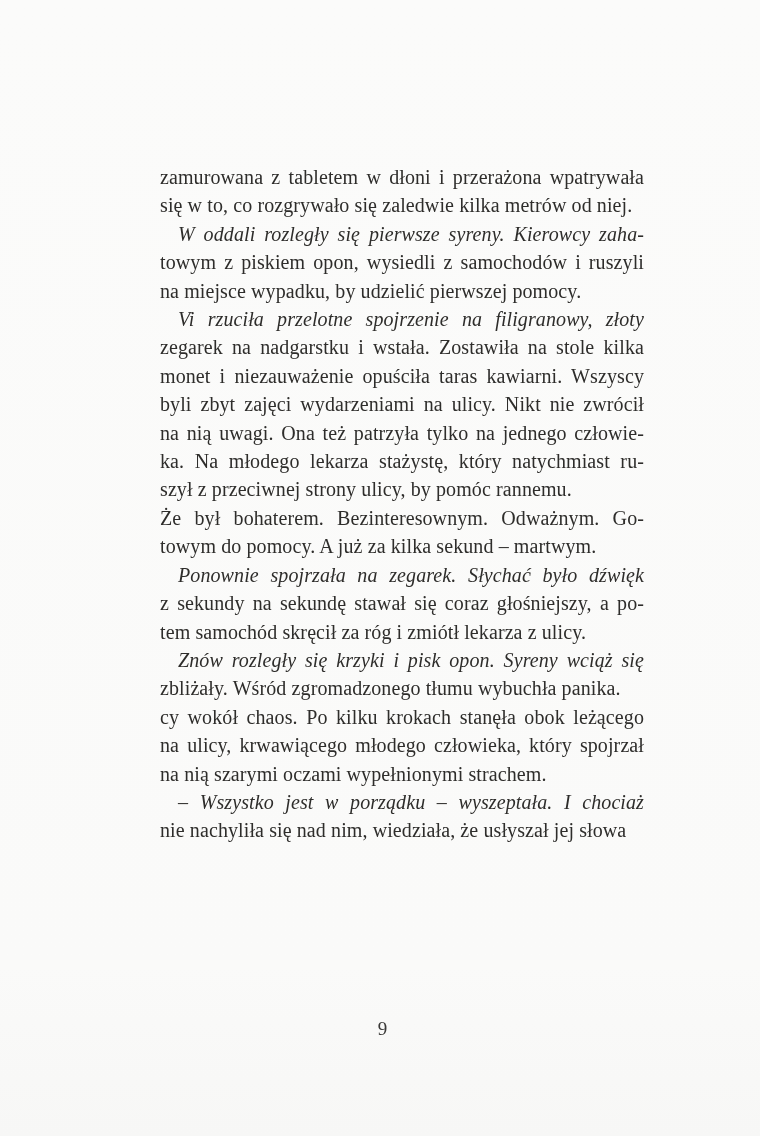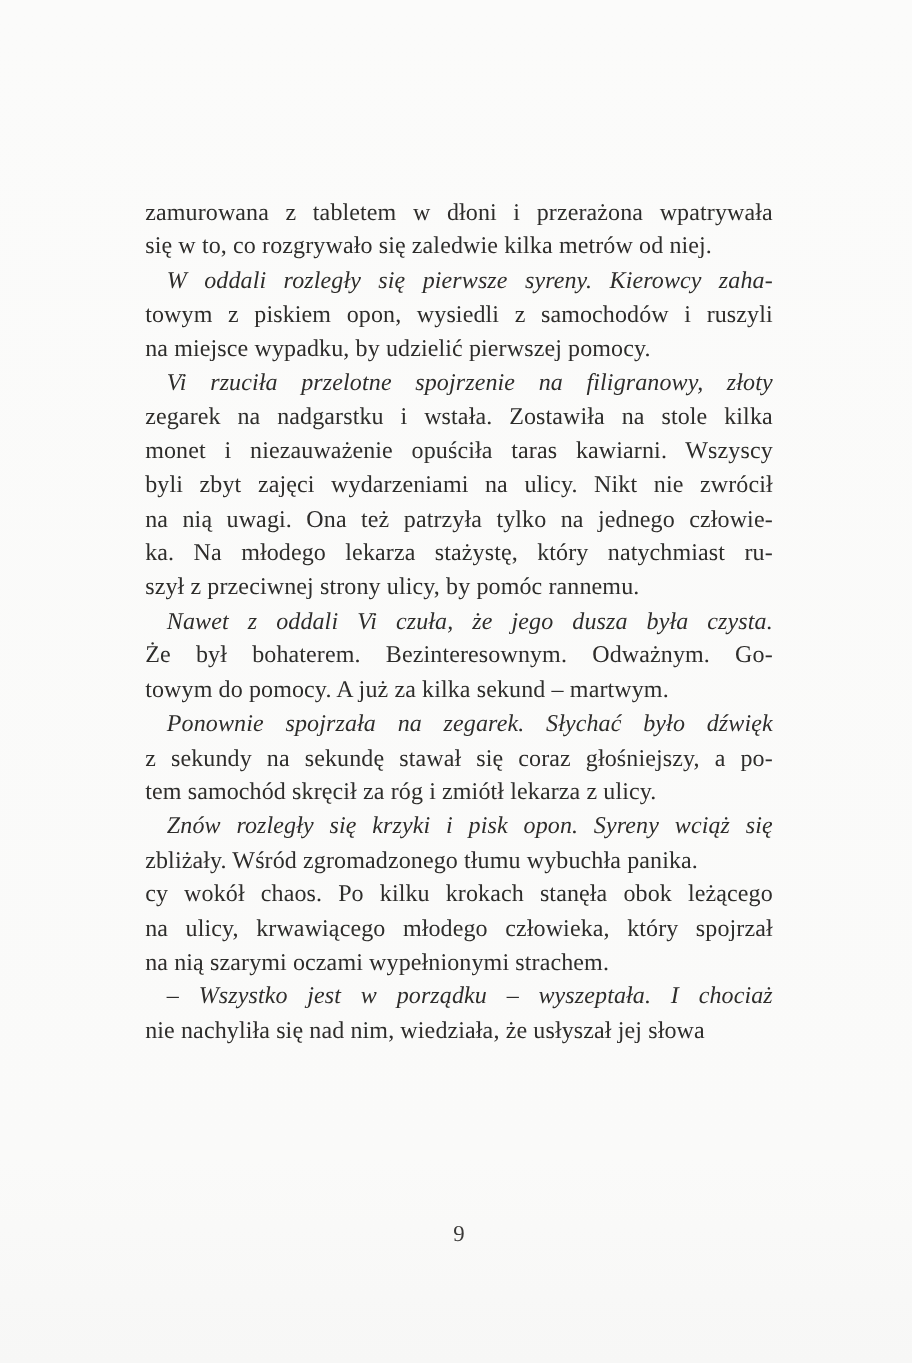--- a/index.html
+++ b/index.html
@@ -27,20 +27,21 @@
   }
   .text-block p {
     margin: 0;
     padding: 0;
   }
   .line {
     text-align: justify;
     text-align-last: justify;
     white-space: normal;
     hyphens: none;
+    margin-left: 39px;
   }
   .line.para-end {
     text-align-last: left;
   }
   .line.indent {
     padding-left: 18px;
     font-style: italic;
   }
   .folio {
     position: absolute;
@@ -74,21 +75,20 @@
       <span class="line indent" style="display:block">Vi rzuciła przelotne spojrzenie na filigranowy, złoty</span>
       <span class="line" style="display:block">zegarek na nadgarstku i wstała. Zostawiła na stole kilka</span>
       <span class="line" style="display:block">monet i niezauważenie opuściła taras kawiarni. Wszyscy</span>
       <span class="line" style="display:block">byli zbyt zajęci wydarzeniami na ulicy. Nikt nie zwrócił</span>
       <span class="line" style="display:block">na nią uwagi. Ona też patrzyła tylko na jednego człowie-</span>
       <span class="line" style="display:block">ka. Na młodego lekarza stażystę, który natychmiast ru-</span>
       <span class="line para-end" style="display:block">szył z przeciwnej strony ulicy, by pomóc rannemu.</span>
     </p>
 
     <p>
-      <span class="line indent" style="display:block">Nawet z oddali Vi czuła, że jego dusza była czysta.</span>
       <span class="line" style="display:block">Że był bohaterem. Bezinteresownym. Odważnym. Go-</span>
       <span class="line para-end" style="display:block">towym do pomocy. A już za kilka sekund – martwym.</span>
     </p>
 
     <p>
       <span class="line indent" style="display:block">Ponownie spojrzała na zegarek. Słychać było dźwięk</span>
       <span class="line" style="display:block">z sekundy na sekundę stawał się coraz głośniejszy, a po-</span>
       <span class="line para-end" style="display:block">tem samochód skręcił za róg i zmiótł lekarza z ulicy.</span>
     </p>
 

